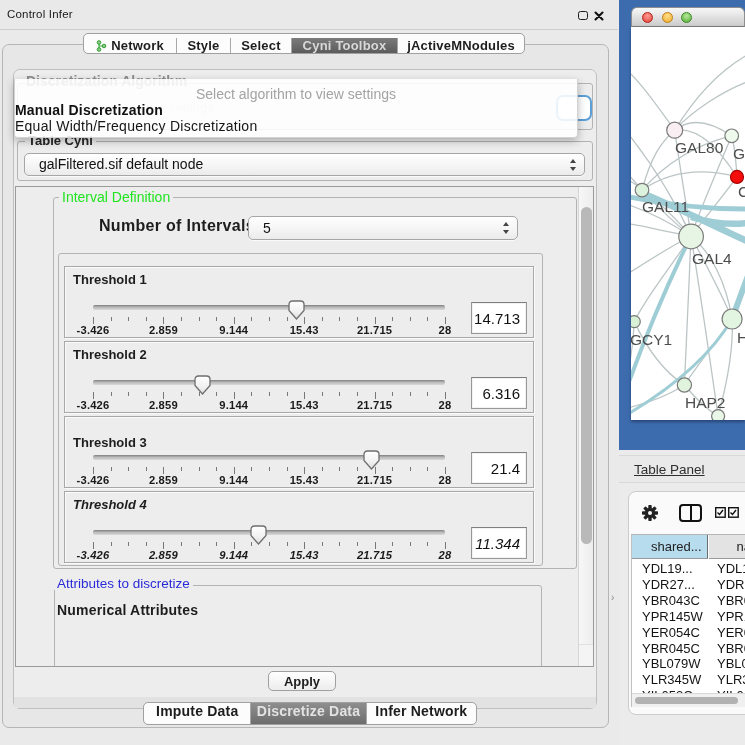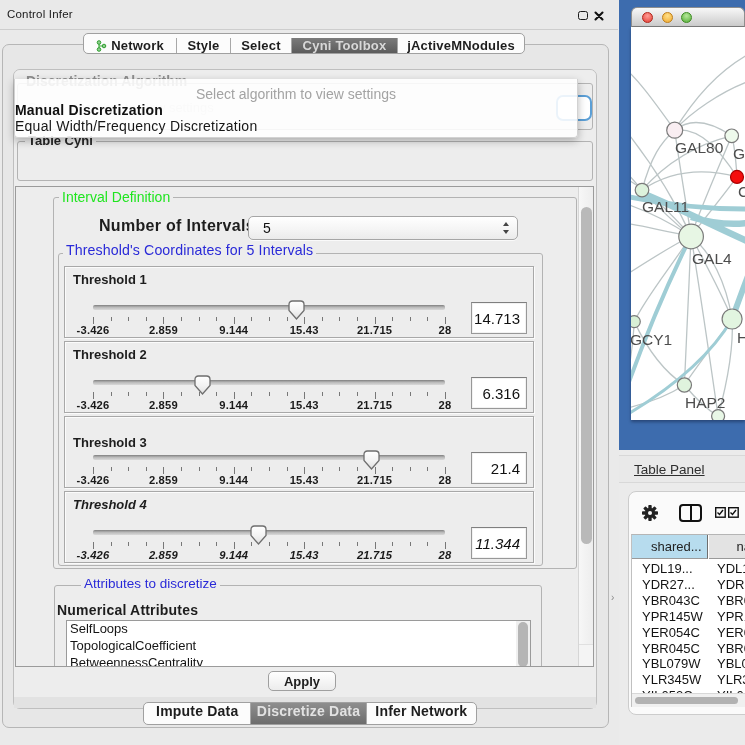--- a/index.html
+++ b/index.html
@@ -71,34 +71,37 @@
  <div style="width:126px;">jActiveMNodules</div>
 </div>
 
 <div class="grpline" style="left:17px;top:83px;width:576px;height:47px;"></div>
 <div class="grplabel" style="left:23px;top:75px;color:#8e8e8e;background:transparent;font-size:14px;font-weight:bold;">Discretization Algorithm</div>
 
 <div class="abs" style="left:556px;top:95px;width:36px;height:26px;border:2.5px solid #5b9fd6;border-radius:7px;background:#fff;"></div>
 
 <div class="grpline" style="left:17px;top:141px;width:576px;height:40px;"></div>
 <div class="grplabel" style="left:25px;top:134px;color:#262626;font-size:13px;font-weight:bold;line-height:13px;">Table Cyni</div>
+<div class="combo" style="left:24px;top:153px;width:561px;height:23px;">
+  <span class="txt">galFiltered.sif default node</span>
+      <span class="arrows"></span>
+</div>
 
 <div class="abs" style="left:15px;top:186px;width:579px;height:481px;border:1px solid #9b9b9b;background:#ededed;overflow:hidden;">
  <div class="abs" style="left:0;top:0;width:563px;height:481px;overflow:hidden;">
 
   <div class="grpline" style="left:36.5px;top:10px;width:524px;height:372px;"></div>
   <div class="grplabel" style="left:43px;top:3px;color:#1fe51f;font-size:14px;line-height:14px;">Interval Definition</div>
   <div class="abs" style="left:83px;top:30px;font-size:16px;font-weight:bold;letter-spacing:0.3px;color:#1d1d1d;">Number of Intervals</div>
   <div class="combo" style="left:232px;top:29px;width:270px;height:24px;">
     <span class="txt" style="line-height:23px;">5</span>
           <span class="arrows"></span>
   </div>
 
   <div class="grpline" style="left:41.5px;top:65.5px;width:485px;height:313px;"></div>
-  <div class="grplabel" style="left:47px;top:56px;color:#2a2ad8;font-size:14.2px;line-height:14.2px;letter-spacing:0.1px;">Threshold's Coordinates for 5 Intervals</div>
 
   <div class="thbox" style="left:48px;top:79px;">
  <div class="abs tb" style="left:8px;top:5px;">Threshold 1</div>
  <div class="sltrack"></div>
  <div class="tick" style="left:28.0px;top:50px;height:7px;"></div>
  <div class="tick" style="left:45.6px;top:50px;height:4px;"></div>
  <div class="tick" style="left:63.2px;top:50px;height:4px;"></div>
  <div class="tick" style="left:80.8px;top:50px;height:4px;"></div>
  <div class="tick" style="left:98.4px;top:50px;height:7px;"></div>
  <div class="tick" style="left:116.0px;top:50px;height:4px;"></div>
@@ -261,27 +264,22 @@
  </svg>
  <div class="vbox" style="left:406px;top:35px;">11.344</div>
 </div>
  </div>
 
  <div class="abs" style="left:562px;top:0;width:17px;height:481px;background:linear-gradient(90deg,#f7f7f7,#ececec);border-left:1px solid #d6d6d6;"></div>
  <div class="abs" style="left:565px;top:20px;width:11px;height:337px;background:#b9b9b9;border-radius:6px;"></div>
  <div class="abs" style="left:563px;top:457px;width:16px;height:23px;background:#f4f4f4;border-top:1px solid #e0e0e0;"></div>
 
  <div class="grpline" style="left:38px;top:398px;width:488px;height:120px;"></div>
- <div class="grplabel" style="left:65px;top:389.5px;color:#2a2ad8;font-size:13.5px;line-height:13.5px;text-align:right;">Attributes to discretize</div>
+ <div class="grplabel" style="left:38px;top:389.5px;color:#2a2ad8;font-size:13.5px;line-height:13.5px;text-align:right;">Attributes to discretize</div>
  <div class="abs" style="left:41px;top:415px;font-size:14px;font-weight:bold;letter-spacing:0.2px;color:#1d1d1d;">Numerical Attributes</div>
- <div class="abs" style="left:50px;top:433px;width:465px;height:48px;border:1px solid #9a9a9a;background:#fff;">
-   <div class="abs" style="left:3px;top:-1.5px;font-size:13px;color:#141414;line-height:17px;">SelfLoops<br>TopologicalCoefficient<br>BetweennessCentrality</div>
-   <div class="abs" style="left:449px;top:0;width:14px;height:46px;background:#f0f0f0;"></div>
-   <div class="abs" style="left:451px;top:1px;width:10px;height:45px;background:#b5b5b5;border-radius:5px;"></div>
- </div>
 </div>
 
 <div class="abs" style="left:268px;top:671px;width:68px;height:20px;border:1px solid #9f9f9f;border-radius:5px;background:linear-gradient(#ffffff,#ececec);text-align:center;font-size:13px;font-weight:bold;color:#1d1d1d;line-height:19px;">Apply</div>
 
 <div class="abs" style="left:14px;top:697px;width:582px;height:11px;background:#e2e2e2;"></div>
 <div class="bottab" style="left:143px;top:702px;width:334px;height:23px;font-size:14px;">
  <div style="width:110px;font-size:14px;">Impute Data</div>
  <div class="darktab2" style="width:118px;font-size:14px;">Discretize Data</div>
  <div style="width:112px;font-size:14px;">Infer Network</div>
 </div>

